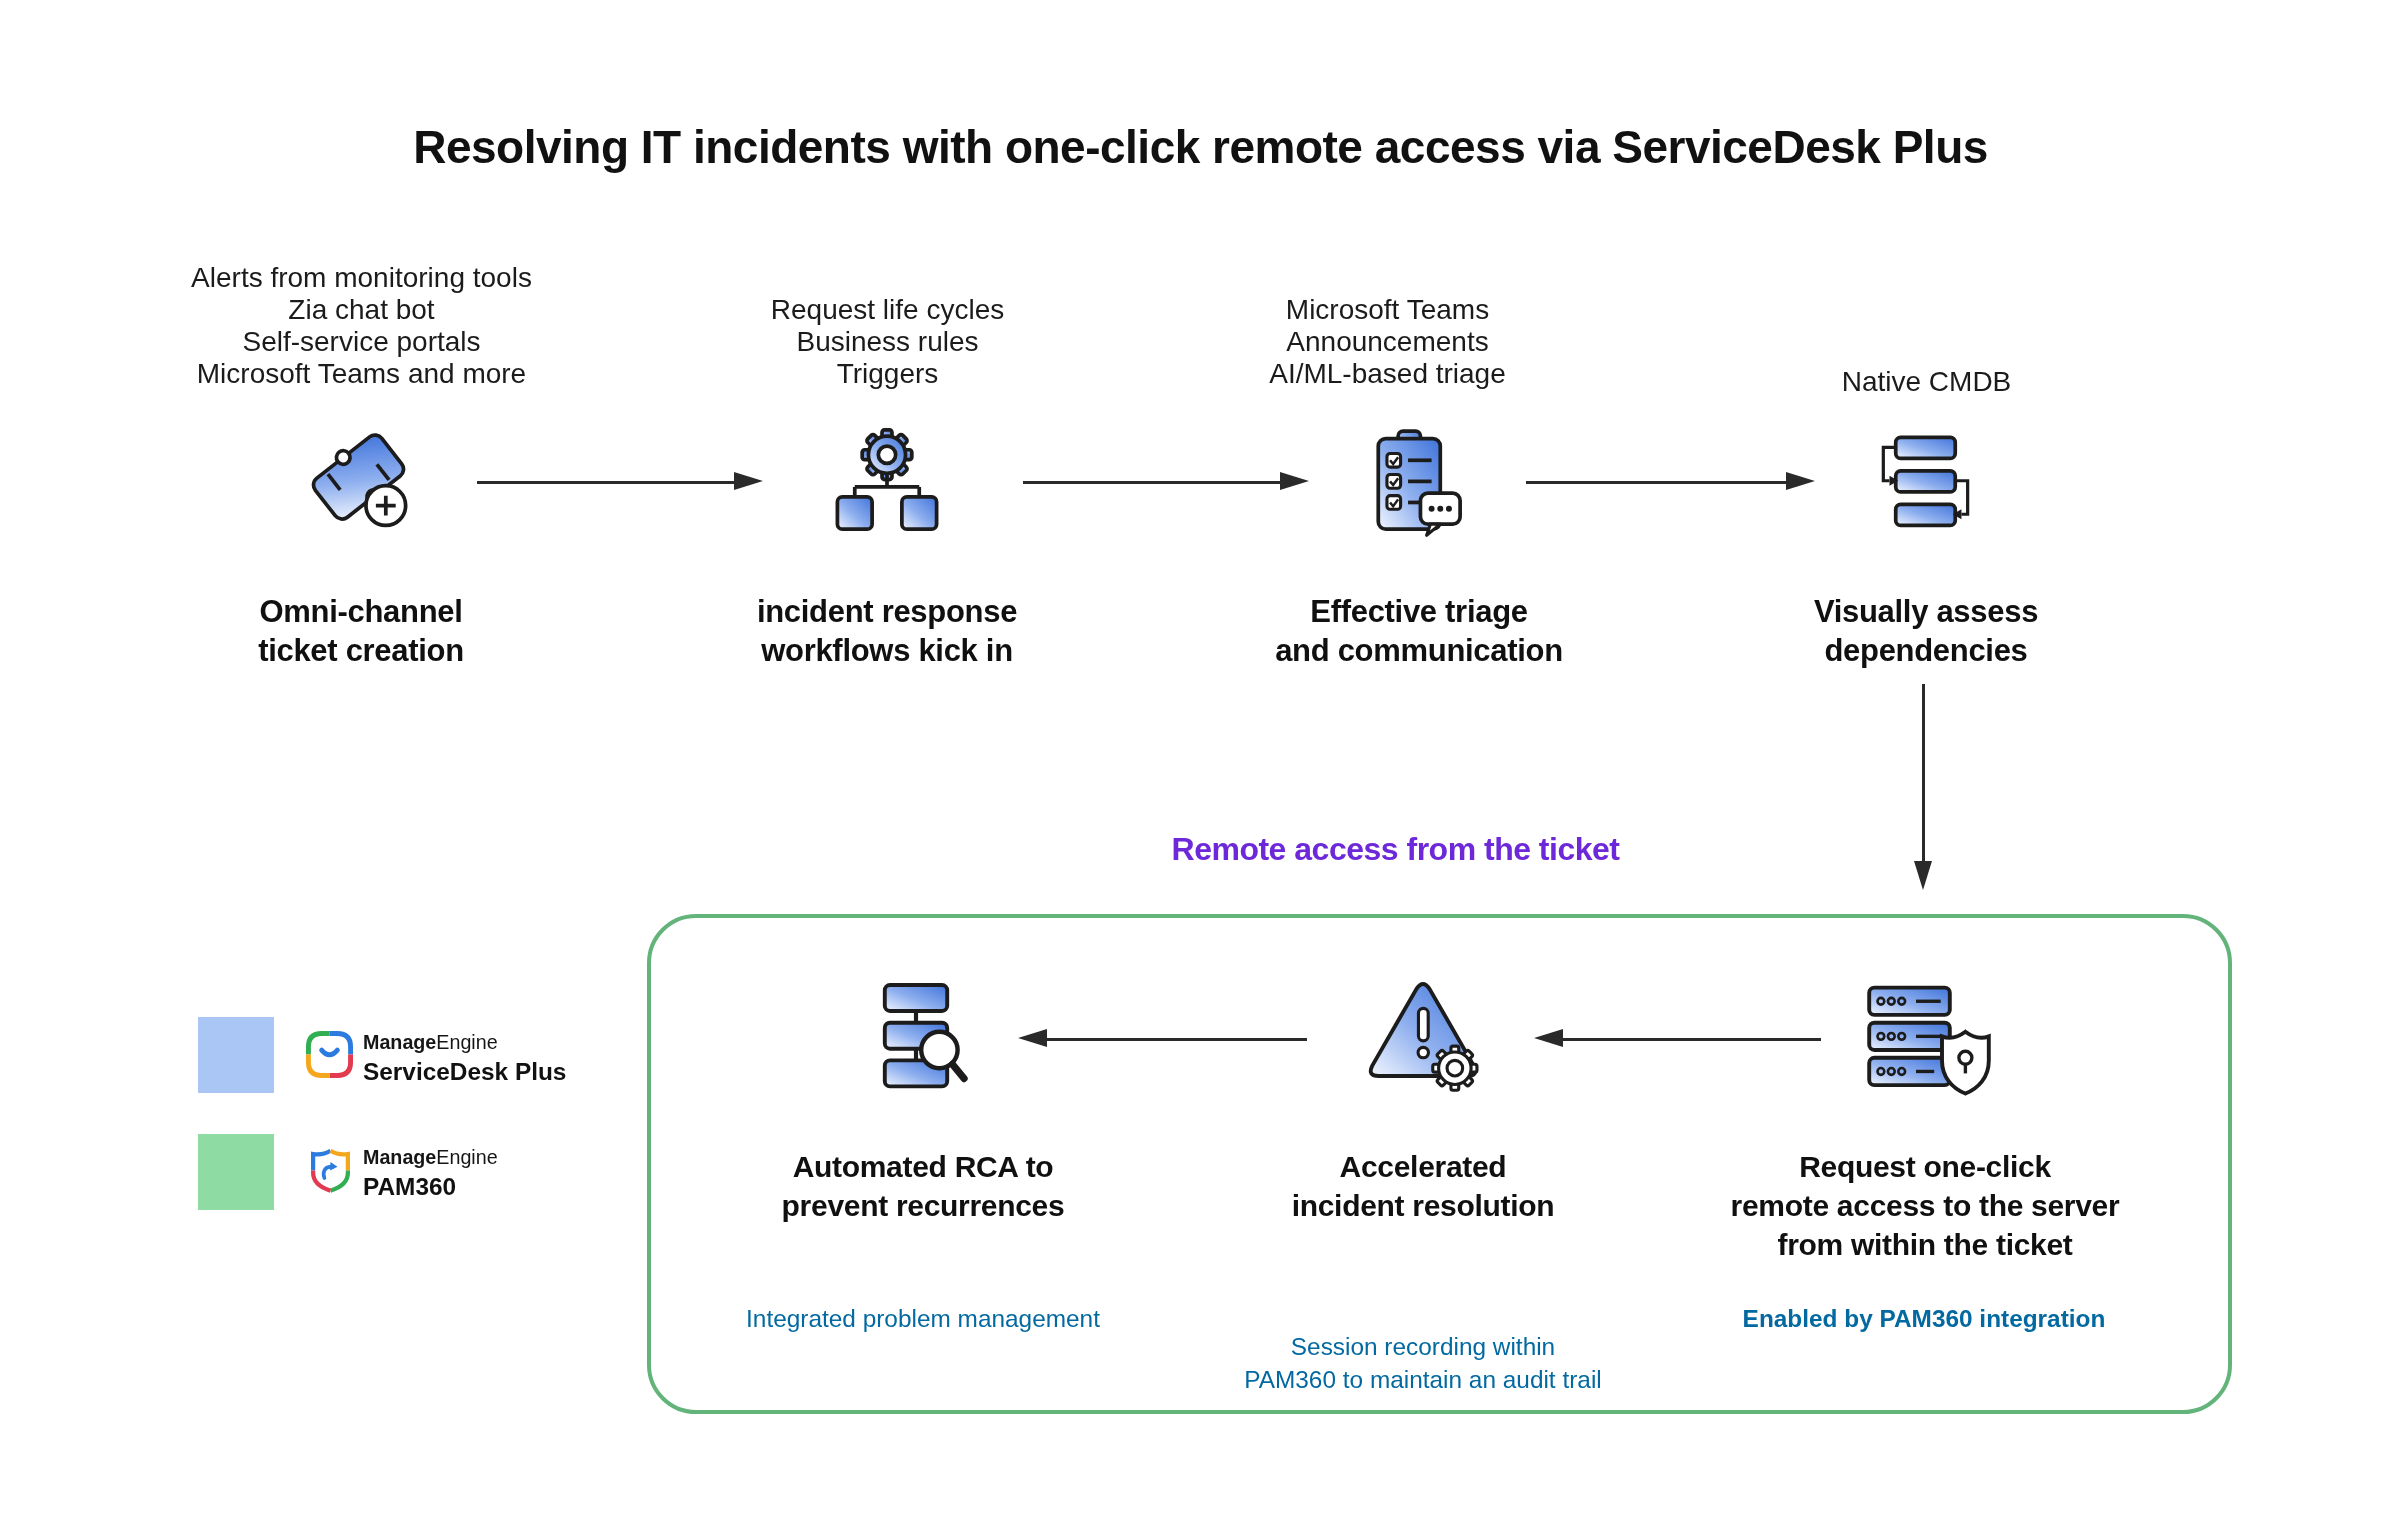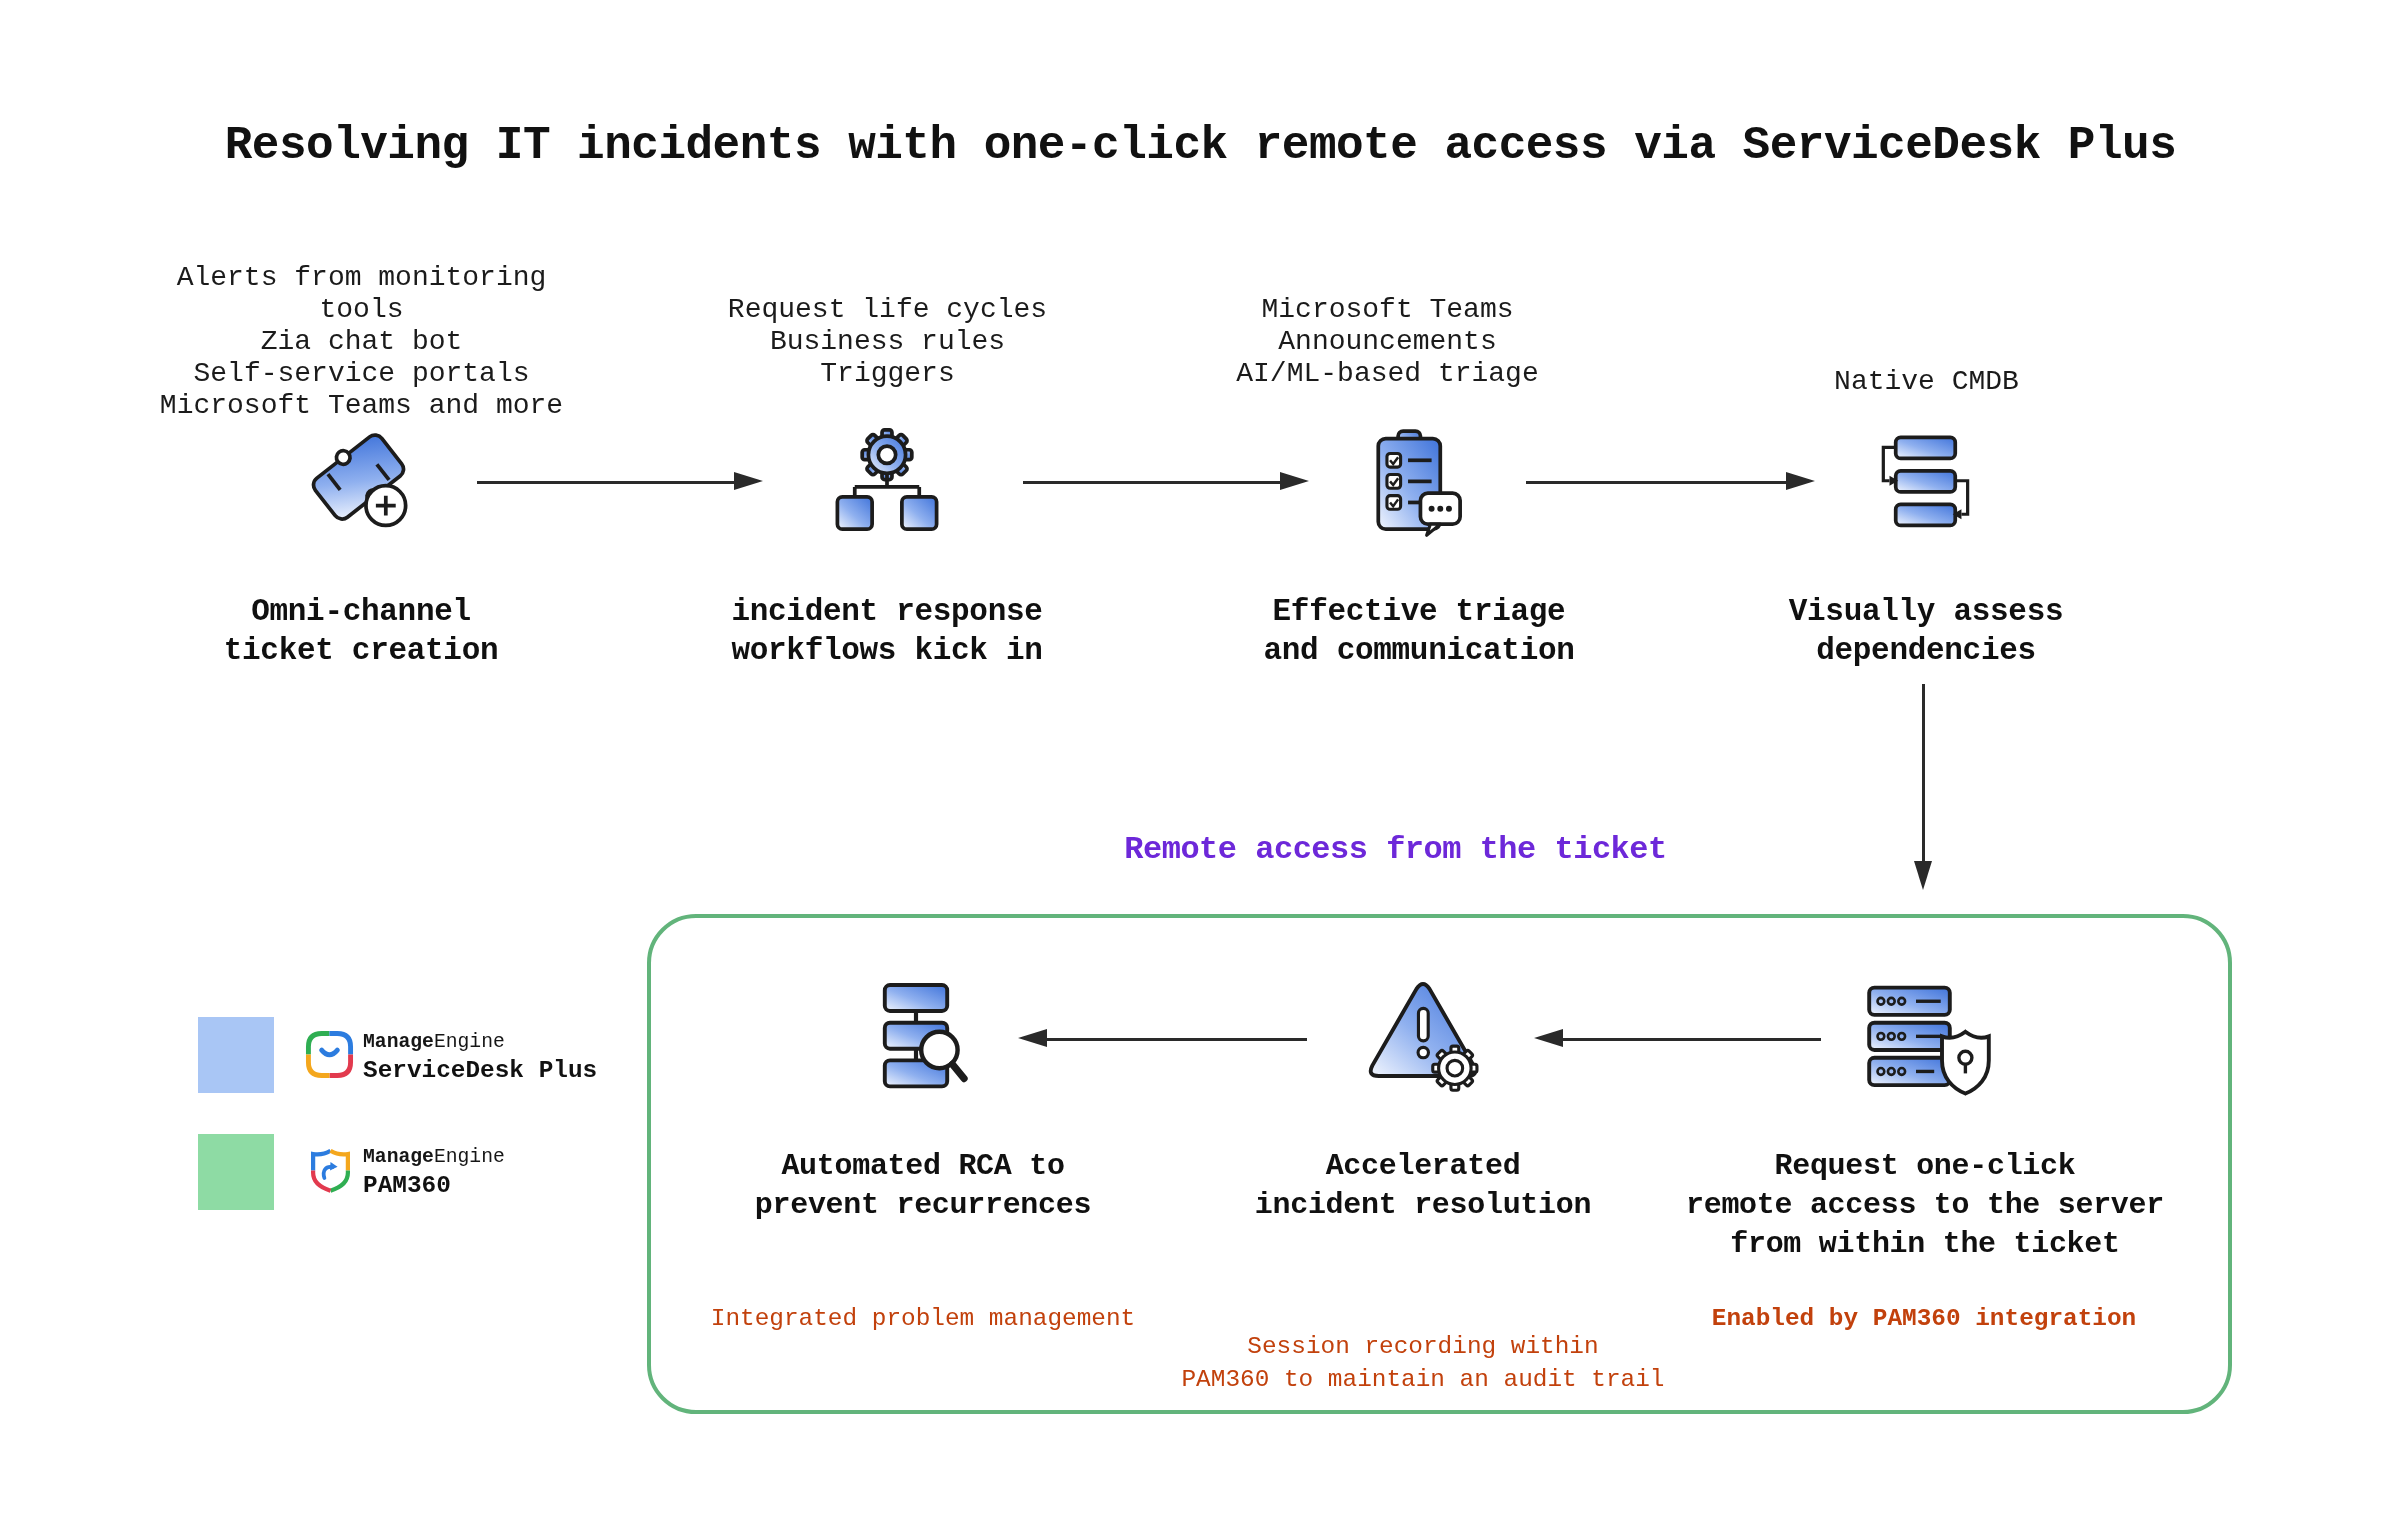--- a/index.html
+++ b/index.html
@@ -1,26 +1,26 @@
 <!DOCTYPE html>
 <html style="font-size:8.3px"><head>
 <meta charset="utf-8">
 <style>
   html,body{margin:0;padding:0;background:#ffffff;}
   #canvas{
     position:relative;width:2401px;height:1516px;background:#ffffff;overflow:hidden;
-    font-family:Liberation Mono, monospace;color:#141414;border-radius:32px;
+    font-family:Liberation Sans, sans-serif;color:#141414;border-radius:32px;
   }
   .abs{position:absolute;}
   .ctr{text-align:center;}
   .title{font-size:46px;font-weight:700;letter-spacing:-0.5px;color:#111;}
   .src{font-size:28px;line-height:32px;color:#1b1b1b;}
   .lbl{font-size:31px;line-height:39px;font-weight:700;color:#101010;letter-spacing:-0.3px;}
   .lbl2{font-size:30px;line-height:39px;font-weight:700;color:#101010;letter-spacing:-0.3px;}
-  .sub{font-size:24.4px;line-height:33px;color:#c2410c;}
+  .sub{font-size:24.4px;line-height:33px;color:#0369a1;}
   .sub.bold{font-weight:700;}
   .h2{font-size:32px;font-weight:700;letter-spacing:-0.5px;color:#6d28d9;}
   .hline{position:absolute;height:2.6px;background:#2a2a2a;}
   .vline{position:absolute;width:2.6px;background:#2a2a2a;}
   .head-right{position:absolute;width:0;height:0;border-top:9.9px solid transparent;border-bottom:9.9px solid transparent;border-left:29px solid #2a2a2a;}
   .head-left{position:absolute;width:0;height:0;border-top:9.9px solid transparent;border-bottom:9.9px solid transparent;border-right:29px solid #2a2a2a;}
   .head-down{position:absolute;width:0;height:0;border-left:9.9px solid transparent;border-right:9.9px solid transparent;border-top:29px solid #2a2a2a;}
   .greenbox{position:absolute;border:4.1px solid #62b47b;border-radius:49px;background:transparent;}
   .swatch{position:absolute;width:76px;height:76px;}
   .brandline{font-size:19.7px;color:#161616;}

